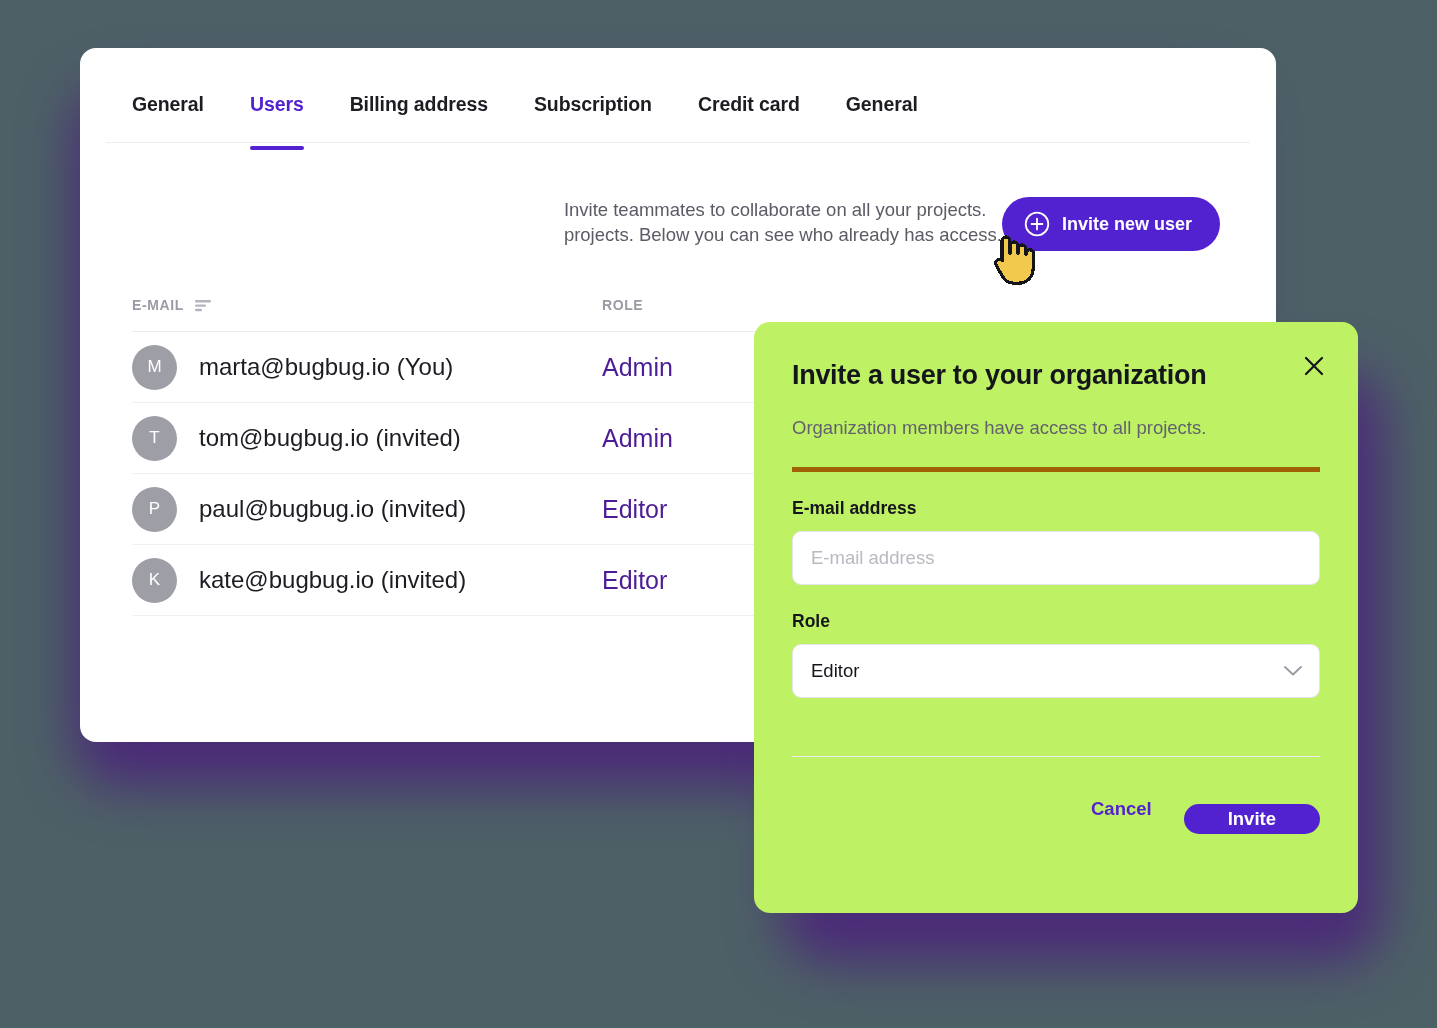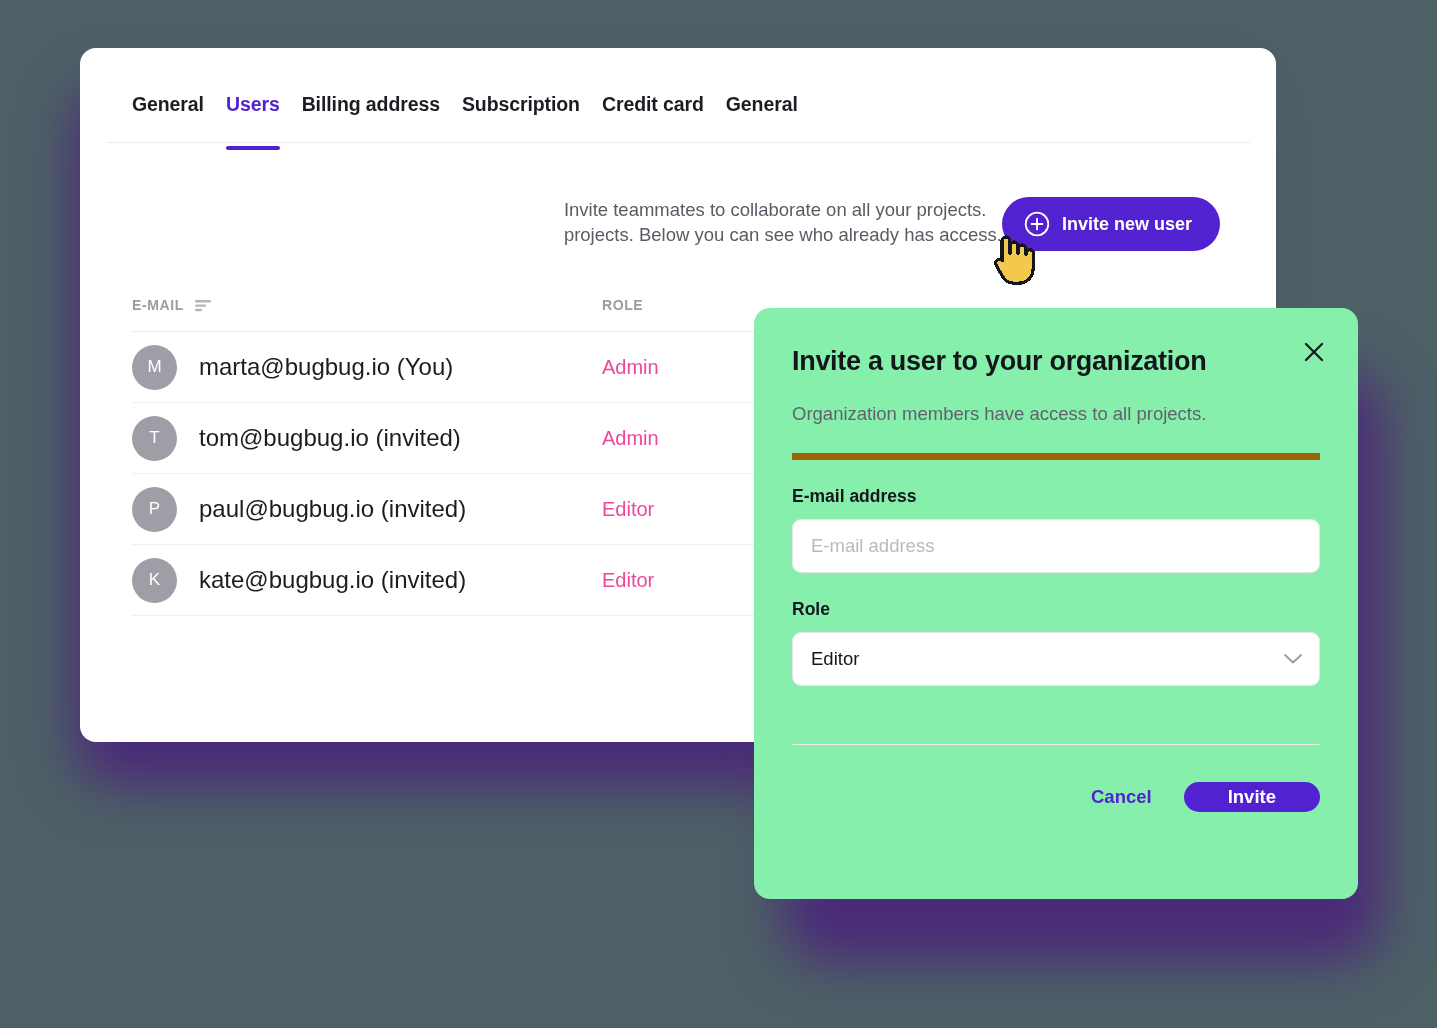--- a/index.html
+++ b/index.html
@@ -38,21 +38,21 @@
     background: #ffffff;
     border-radius: 16px;
     z-index: 2;
   }
 
   
   .tabbar {
     position: relative;
     display: flex;
     align-items: flex-start;
-    gap: 22px;
+    gap: 46px;
     padding: 45px 0 0 26px;
     border-bottom: 1px solid #ececf0;
     margin: 0 26px;
     height: 95px;
   }
   .tab {
     position: relative;
     font-size: 19.5px;
     font-weight: 600;
     color: #1c1c22;
@@ -141,41 +141,41 @@
     border-radius: 50%;
     background: #9e9ea6;
     color: #ffffff;
     display: flex;
     align-items: center;
     justify-content: center;
     font-size: 17px;
     font-weight: 500;
   }
   .email-text { font-size: 24px; color: #1c1c22; }
-  .role-text  { font-size: 20px; color: #ec4899; margin-left: 7px; }
+  .role-text  { font-size: 25px; color: #4c1d95; margin-left: 7px; }
 
   
   .cursor {
     position: absolute;
     left: 988px;
     top: 228px;
     width: 52px;
     height: 58px;
     z-index: 5;
     pointer-events: none;
   }
 
   
   .modal {
     position: absolute;
     left: 754px;
-    top: 308px;
+    top: 322px;
     width: 604px;
     height: 591px;
-    background: #86efac;
+    background: #bef264;
     border-radius: 16px;
     z-index: 4;
     padding: 0 38px;
   }
   .modal-close {
     position: absolute;
     top: 24px;
     right: 24px;
     width: 40px; height: 40px;
     border: none;
@@ -191,21 +191,21 @@
     font-weight: 700;
     color: #15151c;
     letter-spacing: -0.3px;
     padding-top: 38px;
   }
   .modal-sub {
     font-size: 18.5px;
     color: #62626d;
     padding-top: 26px;
     padding-bottom: 28px;
-    border-bottom: 7px solid #a16207;
+    border-bottom: 5px solid #a16207;
   }
   .field { padding-top: 26px; }
   .field-label {
     font-size: 17.5px;
     font-weight: 700;
     color: #15151c;
     display: block;
     margin-bottom: 12px;
   }
   .text-input {
@@ -243,21 +243,21 @@
     transform: translateY(-50%);
     pointer-events: none;
   }
 
   .modal-divider {
     border-top: 1px solid #ededf1;
     margin-top: 58px;
   }
   .modal-footer {
     display: flex;
-    align-items: center;
+    align-items: flex-end;
     justify-content: flex-end;
     gap: 10px;
     padding-top: 27px;
   }
   .btn-cancel {
     background: transparent;
     border: none;
     color: #5322d0;
     font-family: "Liberation Sans", sans-serif;
     font-size: 18.5px;

